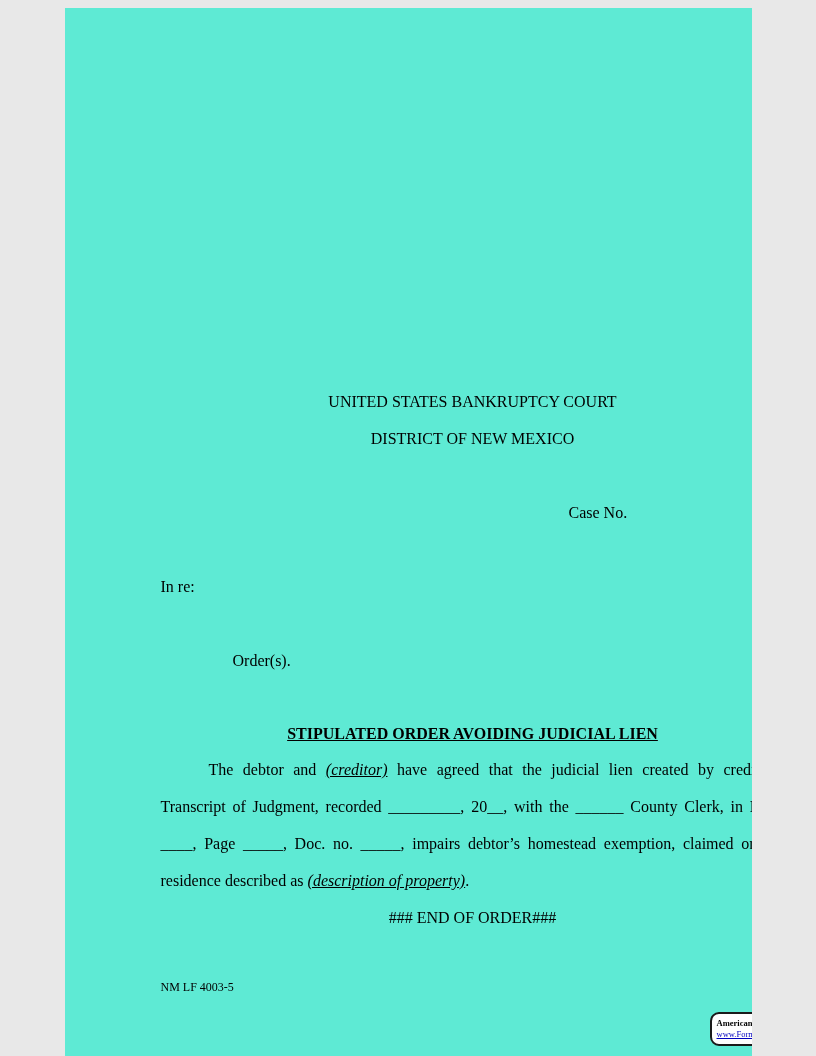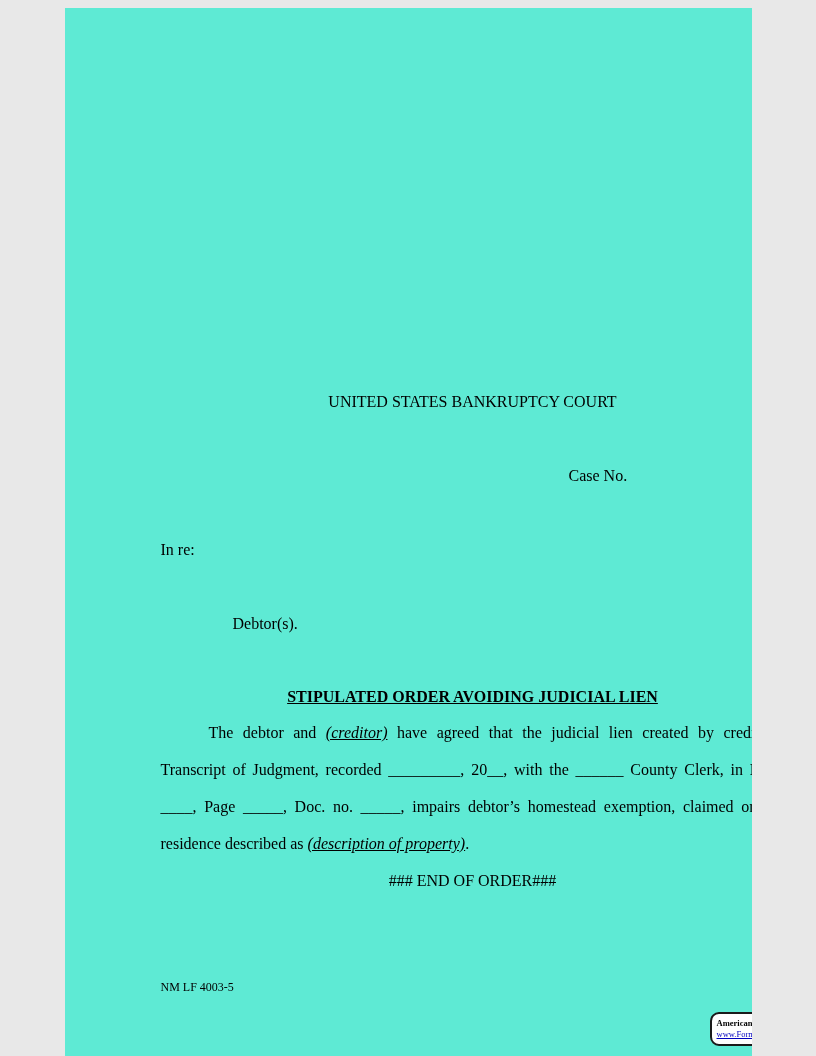--- a/index.html
+++ b/index.html
@@ -109,29 +109,30 @@
   }
 </style>
 </head>
 <body>
 
 <div class="page">
   <div class="content">
 
     <div class="line center">UNITED STATES BANKRUPTCY COURT</div>
 
+    <div class="line center">DISTRICT OF NEW MEXICO</div>
 
     <div class="line case-no-line">
       <span>Case No.</span>
     </div>
 
     <div class="line">In re:</div>
 
     <div class="line debtors-line">
-      <span>Debtor(s).</span>
+      <span>Order(s).</span>
     </div>
 
     <div class="order-title">
       <span class="tline">STIPULATED ORDER AVOIDING JUDICIAL LIEN</span><br>
     </div>
 
     <p class="body-para para1"><span>The debtor and </span><span class="it">(creditor)</span><span> have agreed that the judicial lien created by creditor’s Transcript of Judgment, recorded _________, 20__, with the ______ County Clerk, in Book ____, Page _____, Doc. no. _____, impairs debtor’s homestead exemption, claimed on the residence described as </span><span class="it">(description of property)</span><span>.</span></p>
 
 
     <div class="end-marker">### END OF ORDER###</div>

